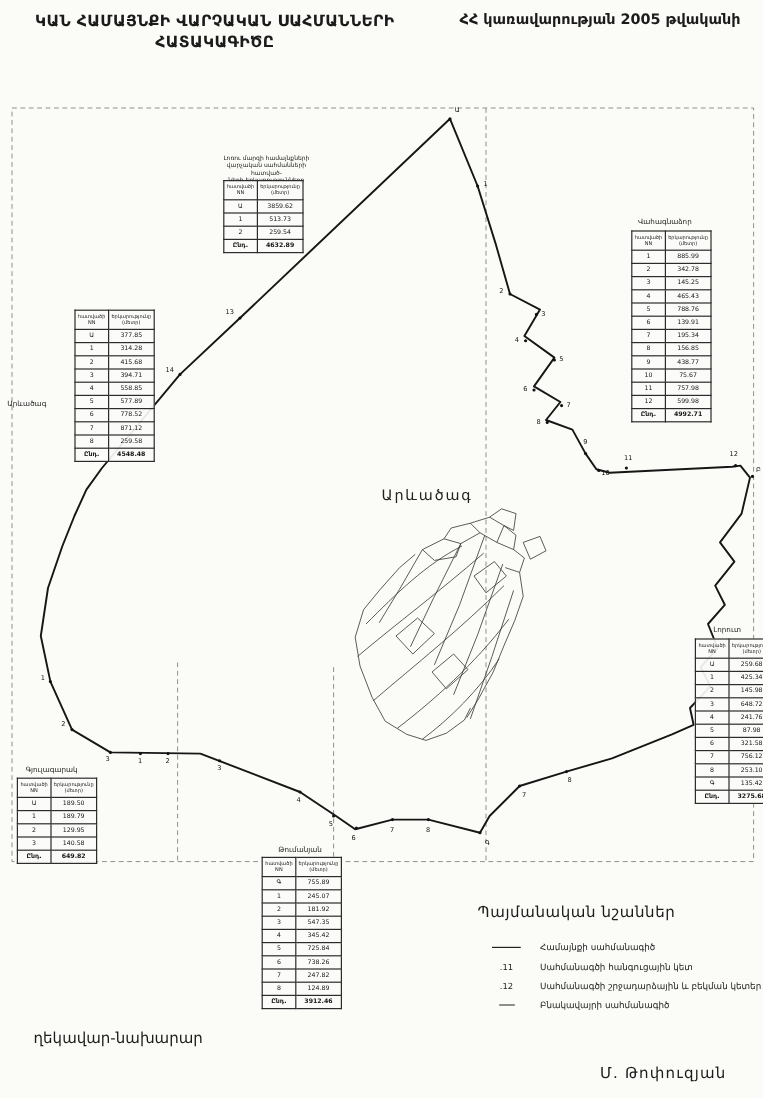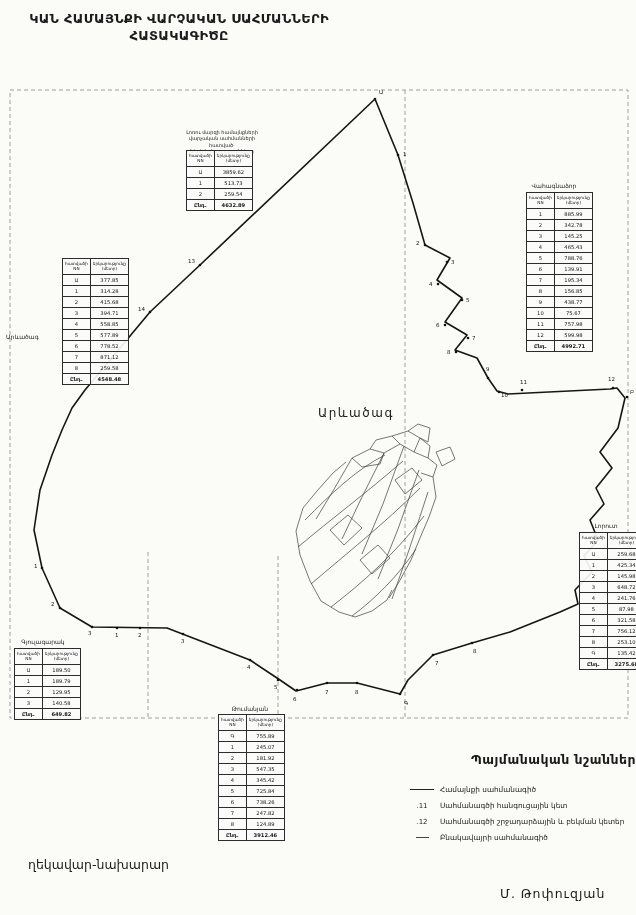--- a/index.html
+++ b/index.html
@@ -26,37 +26,38 @@
   .tbl th,.tbl td{border:.8px solid #2c2c2c;padding:1px 2px;text-align:center;
     font-weight:normal;color:#161616}
   .tbl th{font-size:4.2px;line-height:1.15;height:13px}
   .tbl td{font-size:5.2px;height:8px}
   .tbl td.pt{width:15px}
   .tbl td.len{width:33px}
   .tbl tr.total td{font-weight:bold}
   .tbl-cap{position:absolute;font-size:5px;line-height:1.25;text-align:center;color:#222}
   .tbl-cap.name{font-size:6px}
   .legend{position:absolute;left:398px;top:752px;width:238px}
-  .legend-title{text-align:right;font-weight:bold;font-size:12.5px;letter-spacing:.5px;margin-bottom:18px}
+  .legend-title{text-align:left;font-weight:normal;font-size:12.5px;letter-spacing:.5px;margin-bottom:18px}
   .legend-item{display:flex;align-items:center;margin:7px 0 0 6px}
   .legend-sym{width:36px;text-align:center;font-size:7px;flex:0 0 36px}
   .legend-sym .solidline{width:24px;height:1.3px;background:#222;margin:0 auto}
   .legend-sym .thinline{width:13px;height:1px;background:#444;margin:0 auto}
-  .legend-label{font-size:7.3px;margin-left:0}
+  .legend-label{font-size:7.3px;margin-left:10px}
   .footer-left{position:absolute;left:28px;top:857px;font-size:12.5px;line-height:16.5px}
   .footer-sign{position:absolute;left:500px;top:886px;font-size:12.5px;letter-spacing:1px}
 </style>
 </head>
 <body>
 
 <div class="hdr-title">
   <div>ԿԱՆ ՀԱՄԱՅՆՔԻ ՎԱՐՉԱԿԱՆ ՍԱՀՄԱՆՆԵՐԻ</div>
   <div>ՀԱՏԱԿԱԳԻԾԸ</div>
 </div>
 <div class="hdr-annex">
+  <div>ՀՀ կառավարության 2005 թվականի</div>
 </div>
 
 <svg id="mapsvg" width="636" height="915" viewBox="0 0 636 915">
   <rect class="frame" x="10" y="90" width="618" height="628"></rect>
   <line class="fold" x1="405" y1="90" x2="405" y2="718"></line>
   <line class="fold" x1="148" y1="552" x2="148" y2="718"></line>
   <line class="fold" x1="278" y1="556" x2="278" y2="718"></line>
   <polyline id="boundary" points="375,99 398,155 413,203 425,245 450,258 437,280 462,298 445,322 467,335 455,350 477,358 488,378 497,391 508,394 610,389 617,388 625,398 618,428 600,452 612,468 596,488 604,504 590,520 598,540 584,556 592,572 575,590 578,604 560,612 510,632 472,643 433,655 408,680 400,694 357,683 327,683 296,691 280,680 250,660 167,628 92,627 60,608 42,568 34,530 40,490 52,455 62,430 72,408 85,390 150,312 200,265 375,99"></polyline>
   <g id="parcels">
       <path d="M352,458 L370,449 L384,453 L380,464 L362,467 Z"></path>

